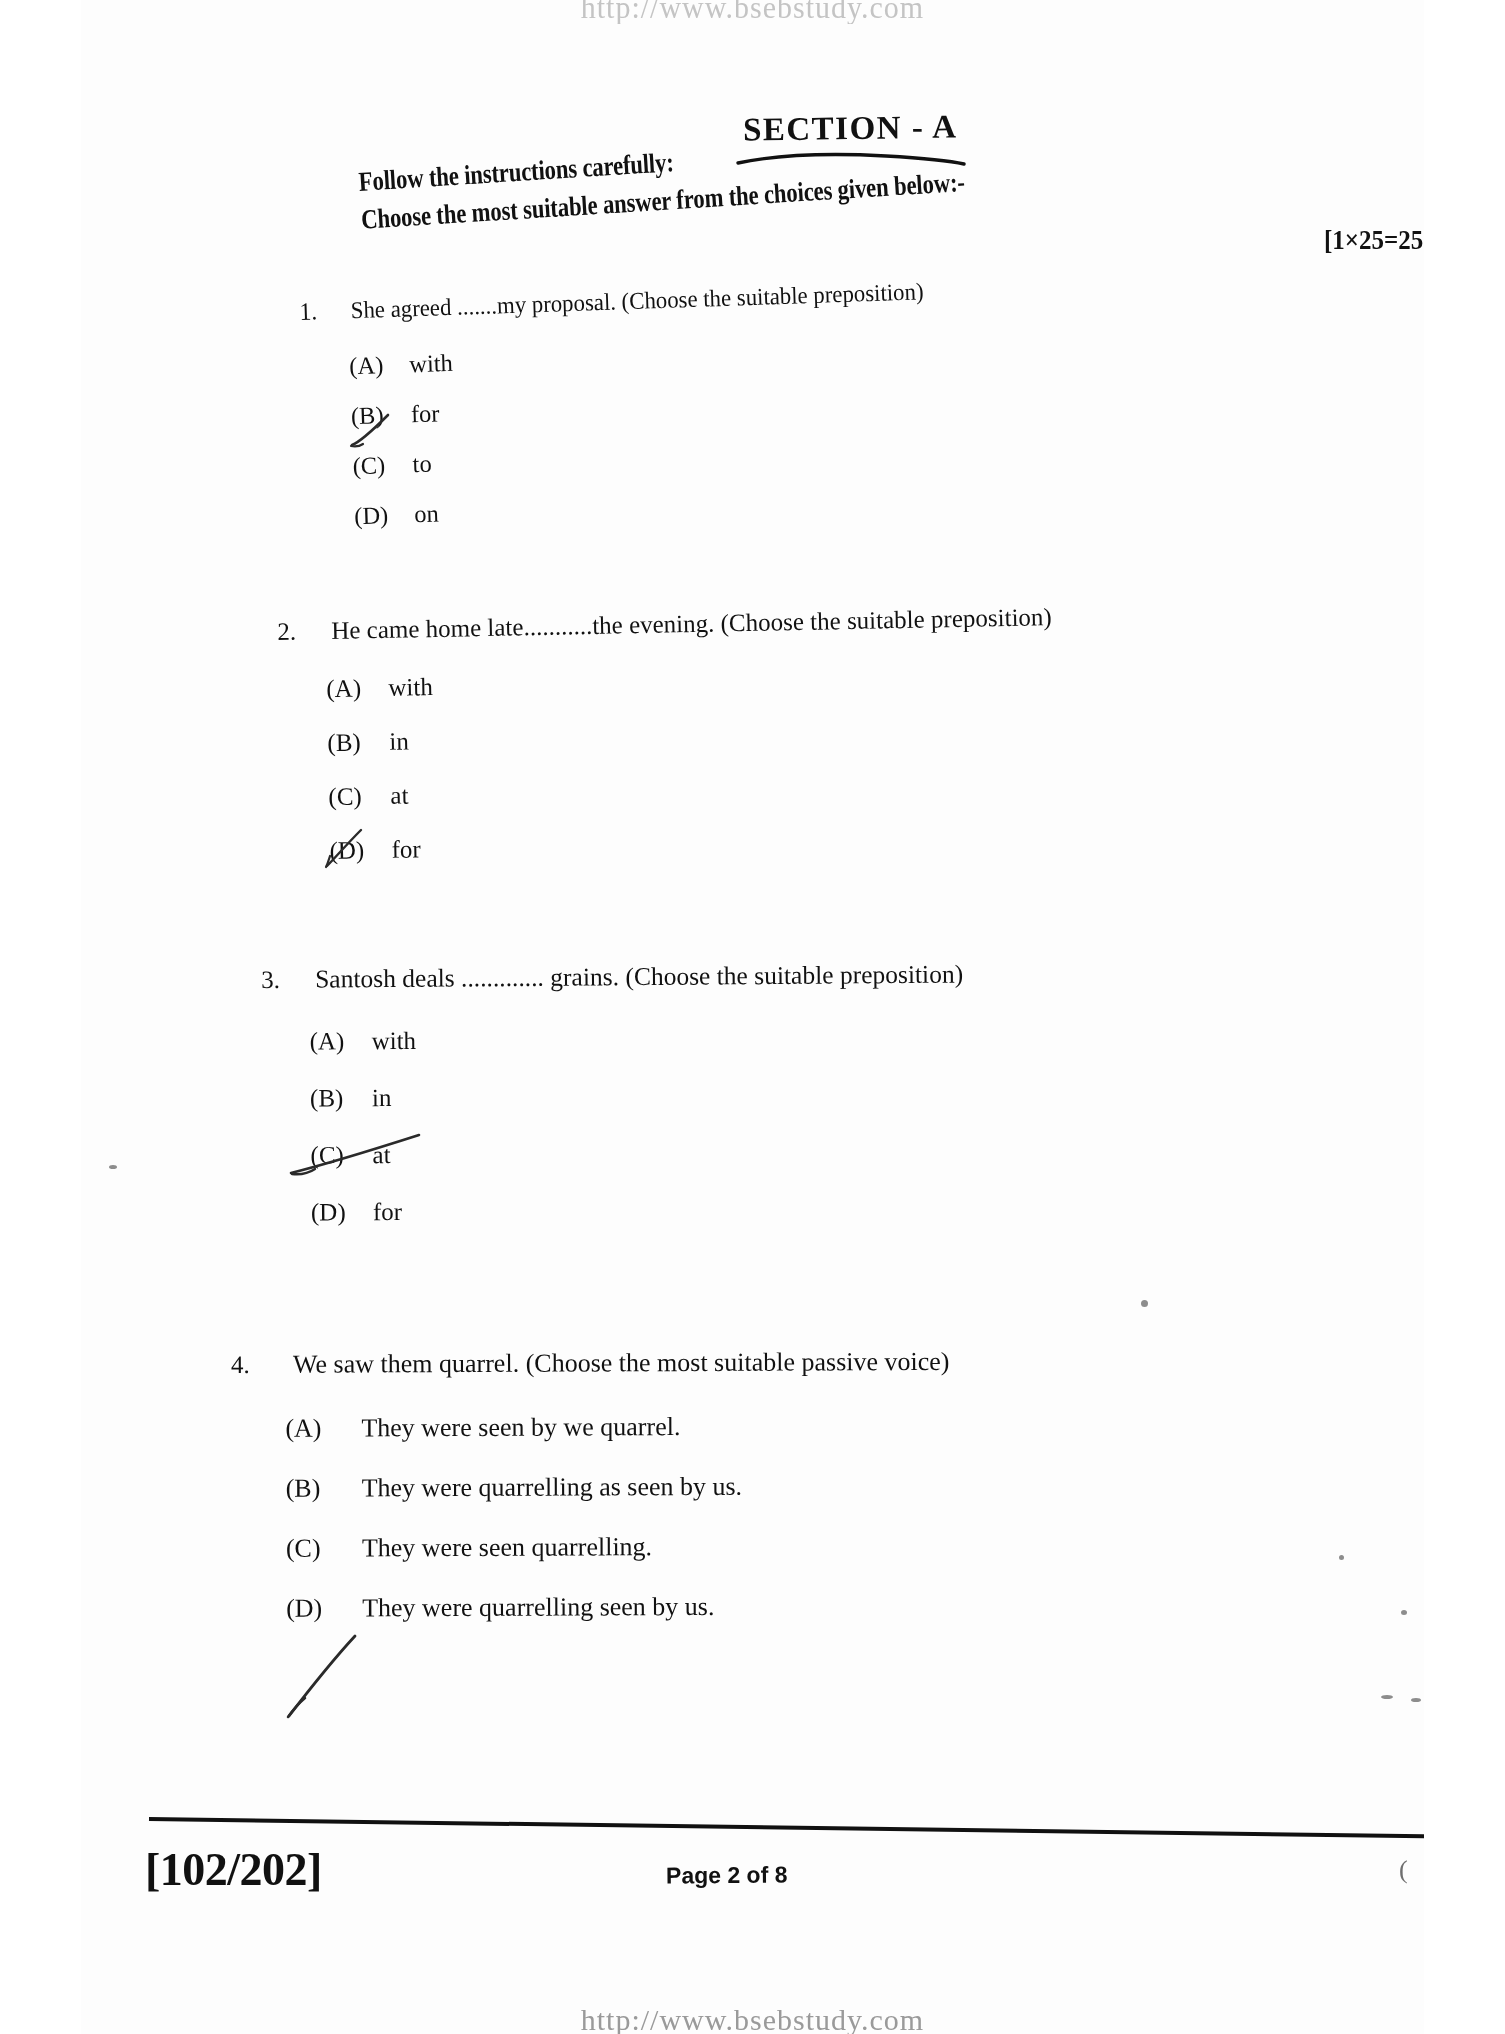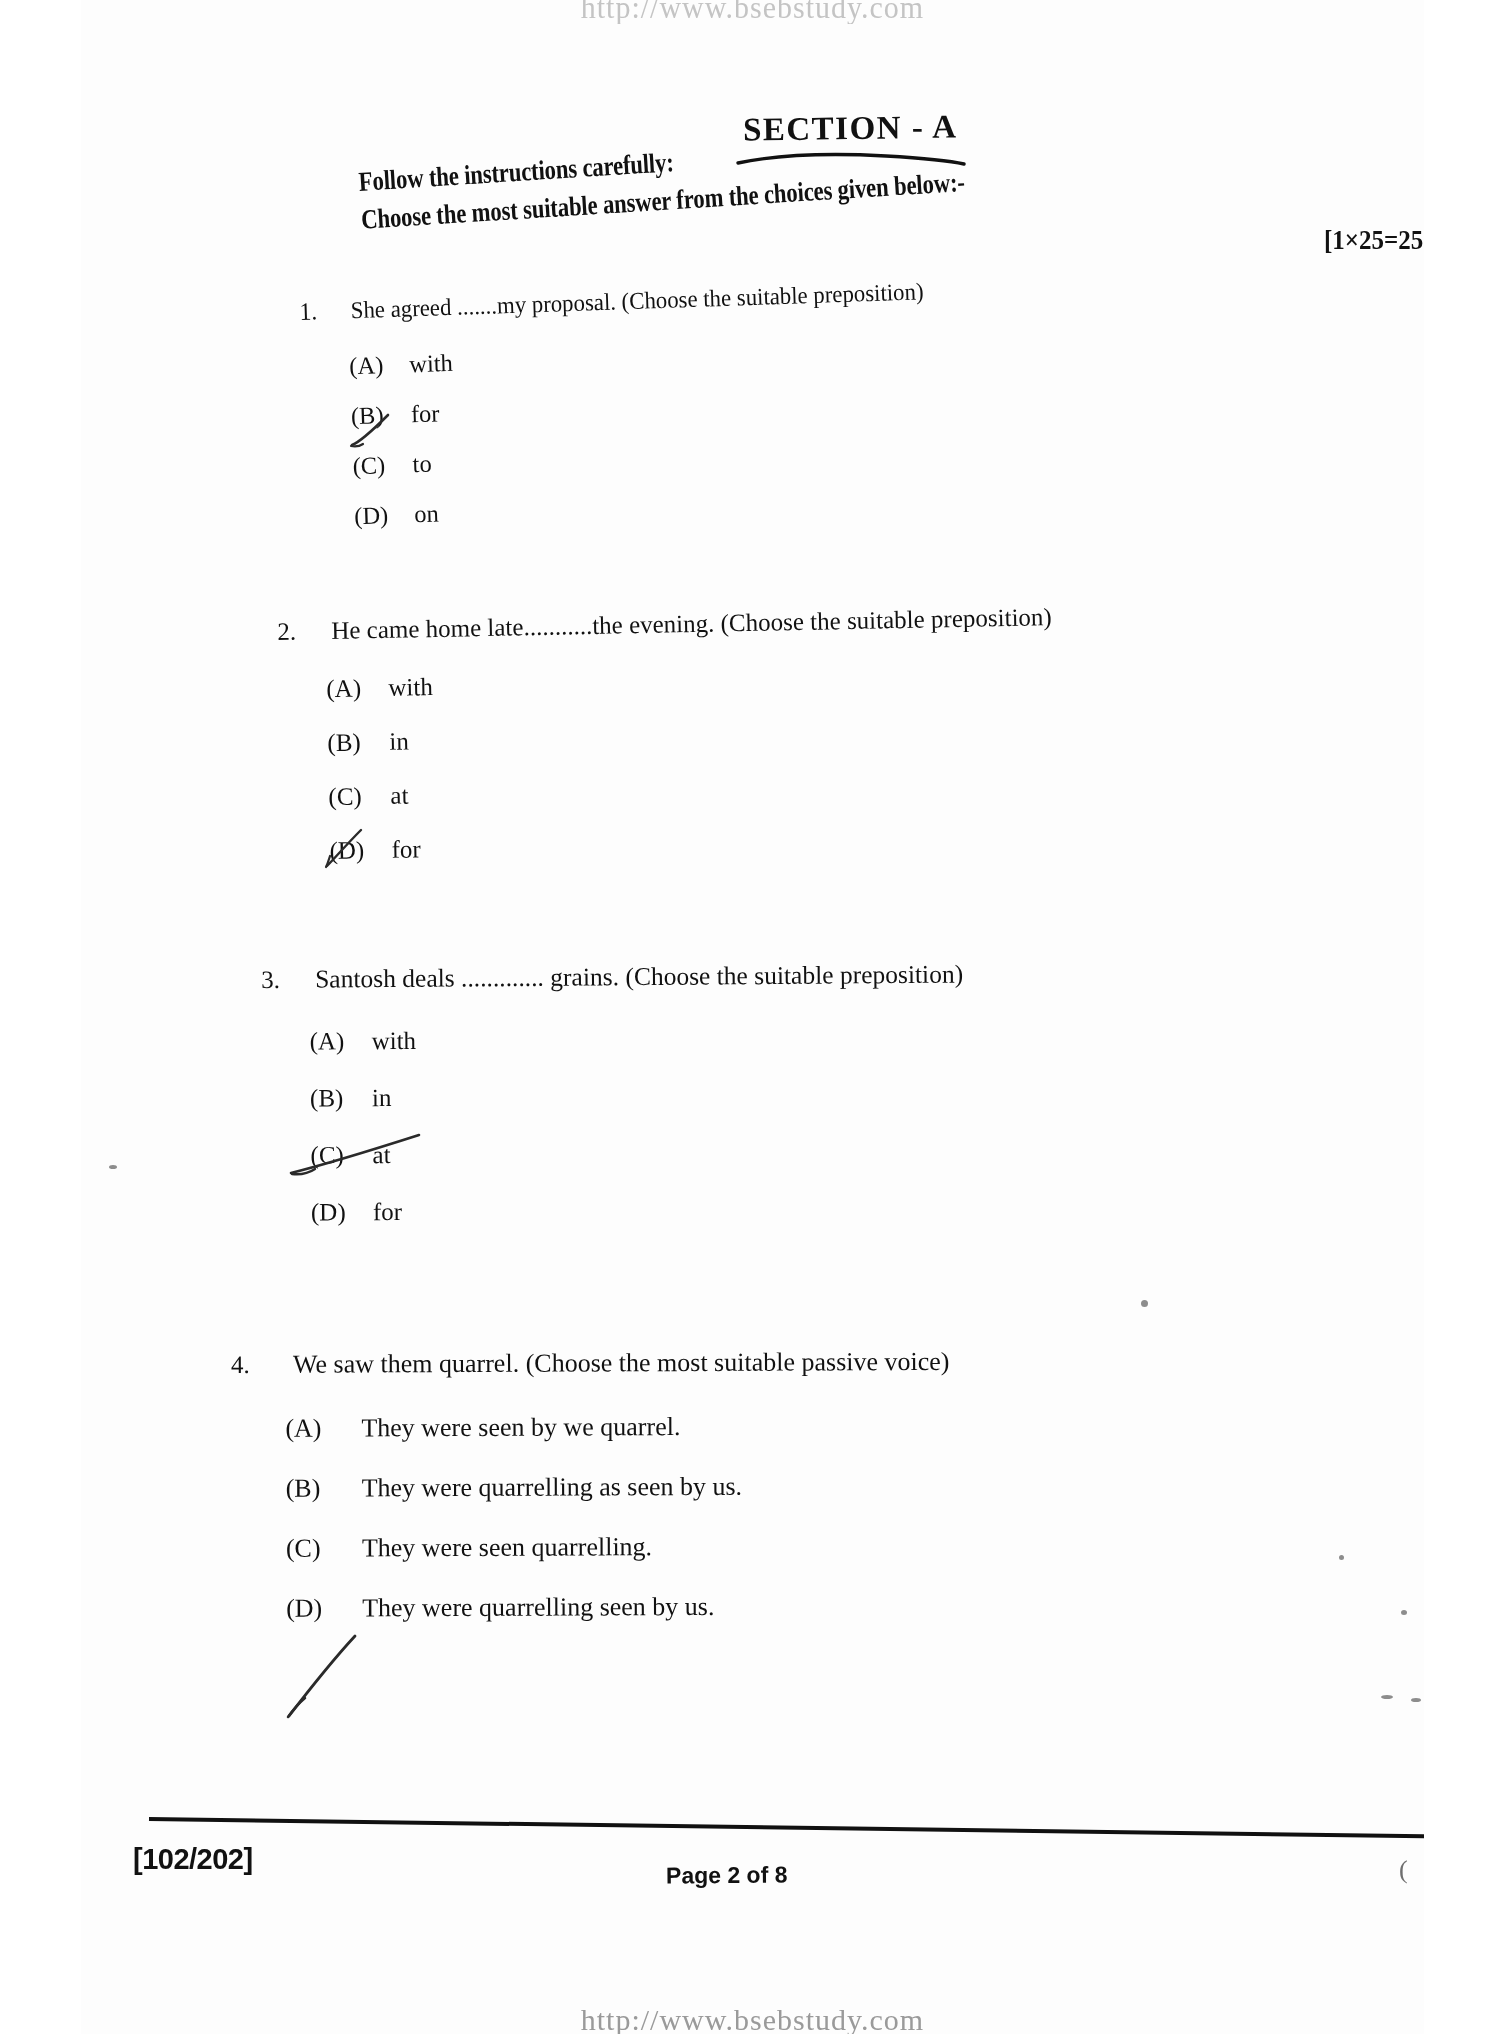--- a/index.html
+++ b/index.html
@@ -195,25 +195,25 @@
   #footer-rule {
     position: absolute;
     left: 68px;
     top: 1815px;
     width: 1330px;
     height: 26px;
     overflow: visible;
   }
   #footer-code {
     position: absolute;
-    left: 52px;
+    left: 64px;
     top: 1843px;
-    font-family: Liberation Sans, sans-serif;
-    font-weight: bold;
-    font-size: 29px;
+    font-family: Liberation Serif, serif;
+    font-weight: bold;
+    font-size: 46px;
     letter-spacing: -0.5px;
     white-space: nowrap;
   }
   #footer-page {
     position: absolute;
     left: 585px;
     top: 1862px;
     font-family: "Liberation Sans", sans-serif;
     font-size: 23px;
     font-weight: bold;

